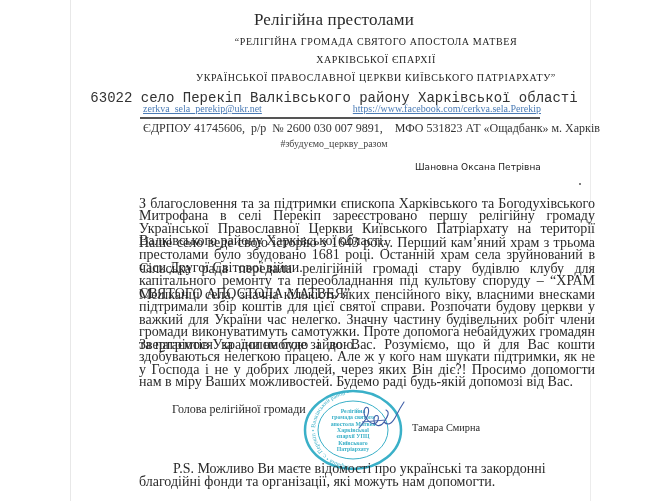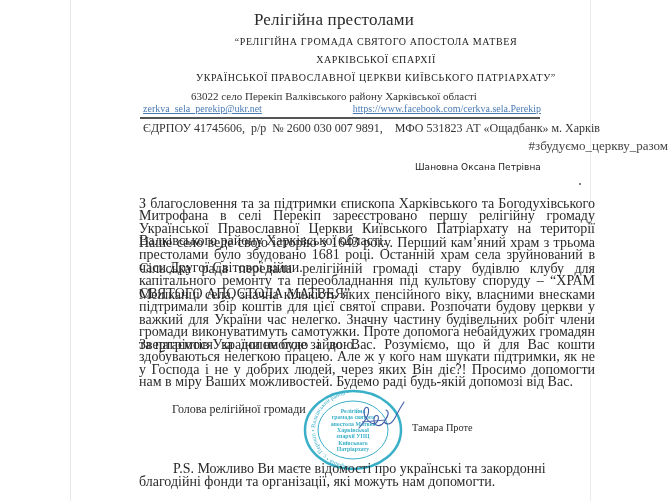--- a/index.html
+++ b/index.html
@@ -4,28 +4,28 @@
 <style>
   html, body { margin:0; padding:0; }
   body { width:668px; height:501px; background:#ffffff; position:relative; overflow:hidden;
          font-family:"Liberation Serif", serif; color:#1a1a1a; }
   .page-edge-left { position:absolute; left:70px; top:0; width:1px; height:501px; background:#e8e8e8; }
   .page-edge-right { position:absolute; left:590px; top:0; width:1px; height:501px; background:#ececec; }
   .hdr { position:absolute; left:0; width:668px; text-align:center; }
   .org-type { top:10px; font-size:17px; color:#2a2a2a; letter-spacing:0.2px; }
   .org-name { font-weight:normal; font-size:10px; letter-spacing:0.6px; font-variant:small-caps; color:#222;padding-left:42px; }
   .on1 { top:36px; } .on2 { top:54px; } .on3 { top:72px; }
-  .addr { top:90px; font-size:11px; color:#333; }
+  .addr { top:90px; font-size:14px; color:#333;font-family:Liberation Mono, monospace; }
   .links { position:absolute; top:103px; left:143px; width:398px; font-size:10px; }
   .links a { color:#4a7bb5; text-decoration:underline; }
   .email { position:absolute; left:0; top:0; }
   .fb { position:absolute; right:0; top:0; }
   .hr { position:absolute; left:140px; top:117px; width:400px; height:1.5px; background:#555; }
   .bank { position:absolute; left:143px; top:121px; font-size:12px; color:#333; white-space:pre; }
-  .hashtag { top:138px; font-size:13px; color:#444;text-align:right; }
+  .hashtag { top:138px; font-size:10px; color:#444; }
   .salutation { position:absolute; left:415px; top:162px; font-family:"DejaVu Sans", sans-serif; font-size:9px; color:#222; }
   .salutation b { font-weight:normal; }
   .body { position:absolute; left:139px; width:456px; font-size:14px; line-height:12.4px; text-align:justify; color:#2a2a2a; }
   .p1 { top:198px; text-indent:0; }
   .p2 { top:237px; }
   .p3 { top:263px; }
   .p4 { top:289px; }
   .p5 { top:339px; }
   .sig-label { position:absolute; left:172px; top:402px; font-size:12px; color:#2a2a2a; }
   .sig-name { position:absolute; left:412px; top:422px; font-size:10.3px; color:#2a2a2a; }
@@ -87,15 +87,15 @@
       <text x="53" y="56.8">Київського</text>
       <text x="53" y="63.2">Патріархату</text>
     </g>
 </svg>
 
 <svg class="signature" viewBox="0 0 50 35">
   <path d="M3 28 C 10 20, 14 12, 12 8 C 9 5, 6 12, 10 18 C 14 24, 20 26, 22 20 C 24 14, 18 14, 18 20 C 18 26, 24 28, 28 22 C 32 16, 34 12, 30 10 M 28 22 C 32 26, 36 24, 40 16 C 43 10, 46 5, 48 2" fill="none" stroke="#3f5fa8" stroke-width="1.1" stroke-linecap="round"></path>
   <path d="M6 22 L 30 20" fill="none" stroke="#3f5fa8" stroke-width="0.9"></path>
 </svg>
 
-<div class="sig-name">Тамара Проте</div>
+<div class="sig-name">Тамара Смирна</div>
 
 <p class="ps" style="margin:0">P.S. Можливо Ви маєте відомості про українські та закордонні благодійні фонди та організації, які можуть нам допомогти.</p>
 
 </body></html>

